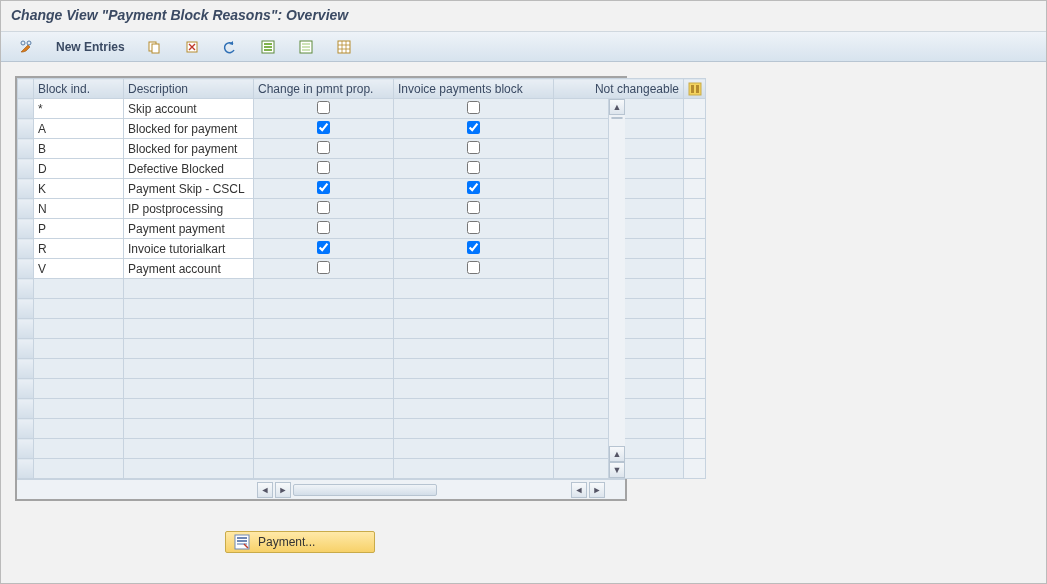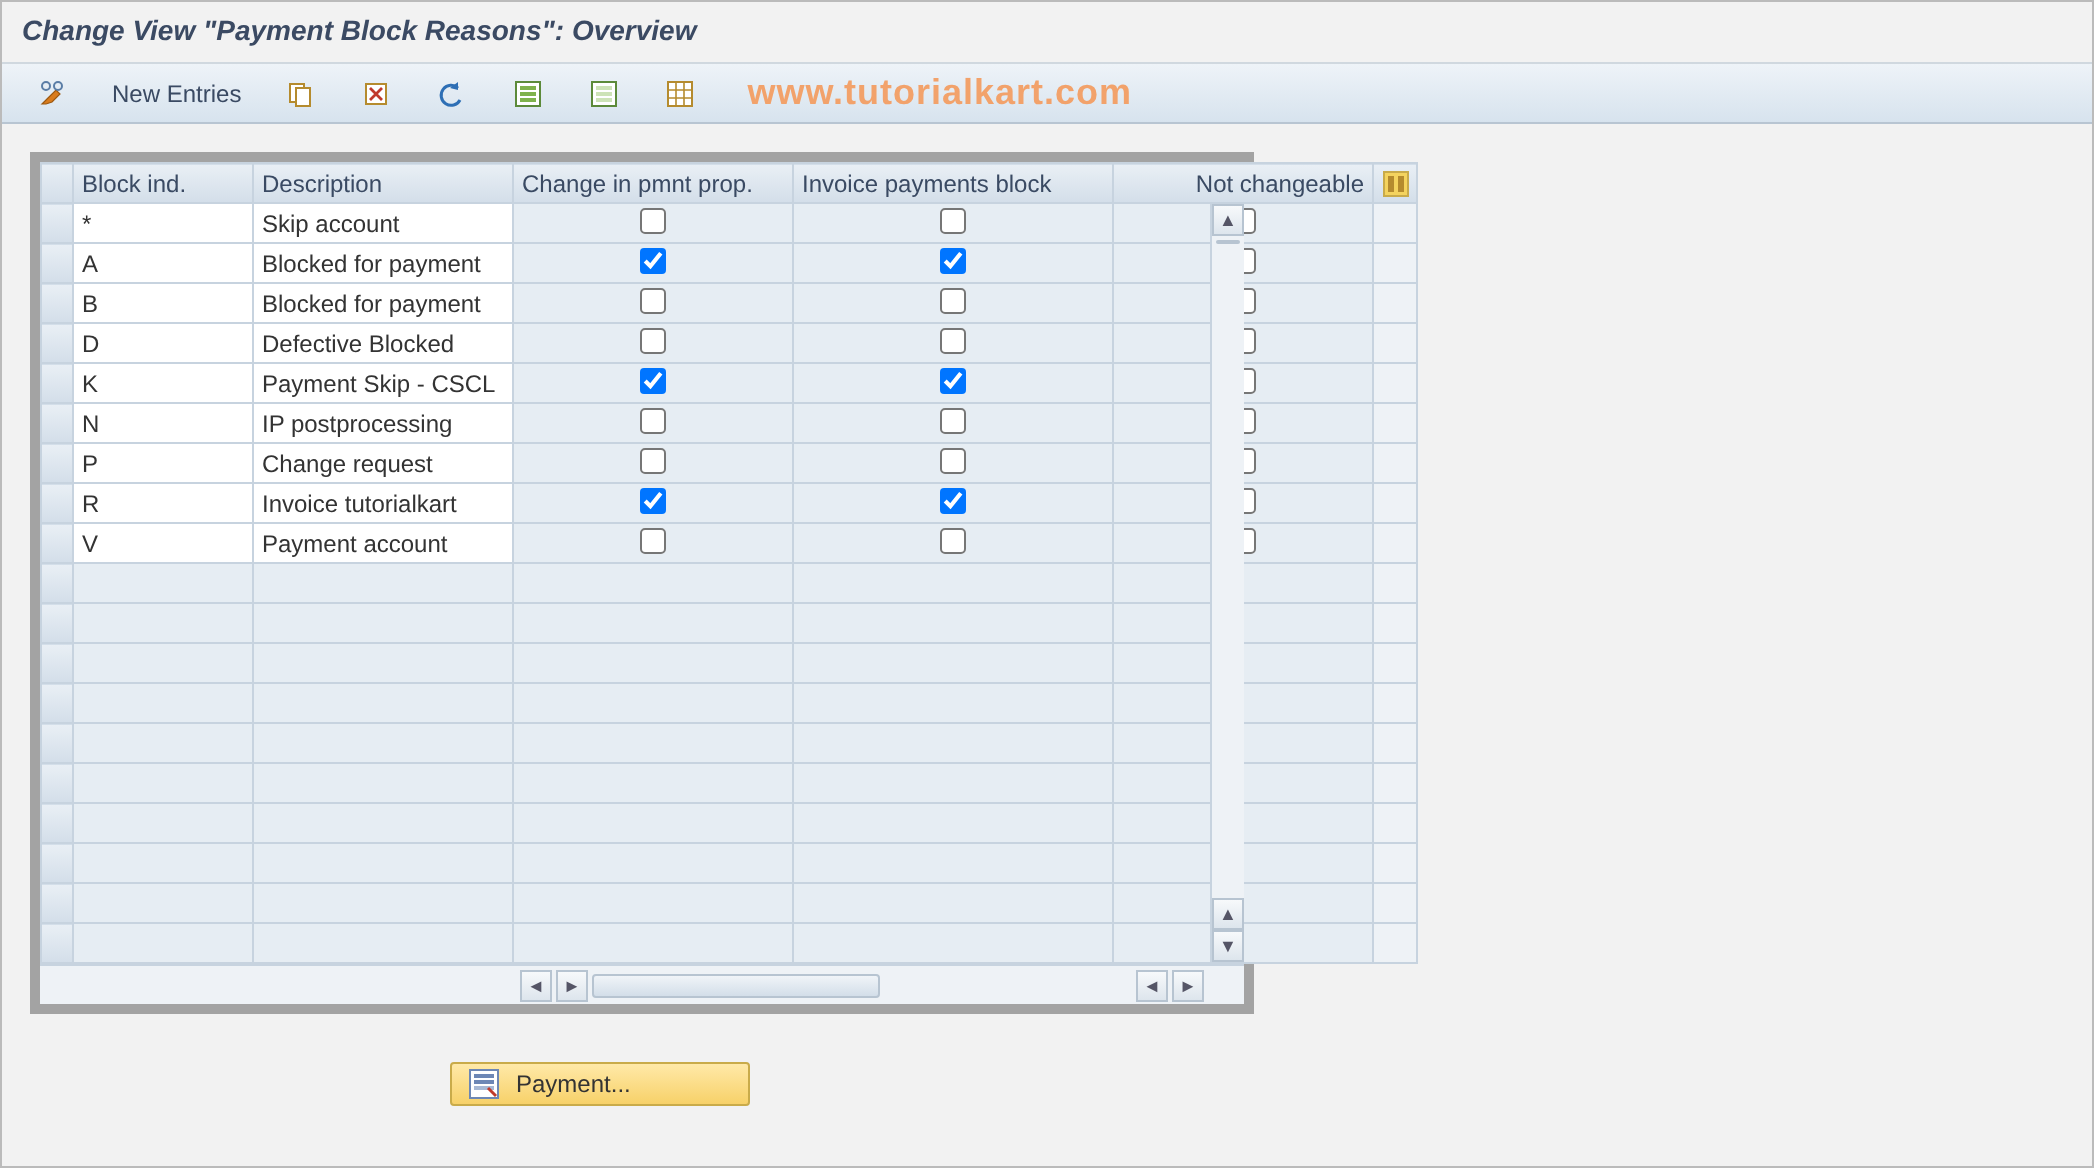--- a/index.html
+++ b/index.html
@@ -44,33 +44,33 @@
     }
     .tool-btn {
       display:inline-flex;
       align-items:center;
       gap:4px;
       padding:2px 6px;
       border:1px solid transparent;
       border-radius:2px;
       cursor:pointer;
     }
-    .new-entries-text { font-size:12px; color:#3a4a63; }
+    .new-entries-text { font-size:12px; color:#3a4a63;font-weight:bold; }
     .watermark {
       font-size:18px;
       font-weight:bold;
       color:#f2a26b;
       margin-left:12px;
       letter-spacing:.5px;
     }
     .content {
       padding:14px;
     }
     .table-wrap {
-      border:5px solid #a3a3a3;
+      border:2px solid #a3a3a3;
       width:612px;
       background:#e6edf3;
       position:relative;
     }
     .tbl {
       border-collapse:collapse;
       width:100%;
       table-layout:fixed;
     }
     .tbl th, .tbl td {
@@ -243,21 +243,20 @@
     </span>
   </span>
   <span class="tool-btn">
     <span class="tool-icon">
       <svg width="14" height="14" viewBox="0 0 14 14">
           <rect x="1" y="1" width="12" height="12" fill="#fff" stroke="#b58b2e"></rect>
           <path d="M1 5 H13 M1 9 H13 M5 1 V13 M9 1 V13" stroke="#b58b2e" stroke-width="0.8"></path>
         </svg>
     </span>
   </span>
-  <span class="watermark">www.tutorialkart.com</span>
 </div>
 
 <div class="content">
   <div class="table-wrap">
     <table class="tbl">
       <colgroup>
         <col class="col-sel">
           <col class="col-ind">
           <col class="col-desc">
           <col class="col-chg">
@@ -333,21 +332,21 @@
             <td class="ind-cell">N</td>
             <td class="desc-cell">IP postprocessing</td>
             <td class="chk-cell"><input type="checkbox" style=""></td>
             <td class="chk-cell"><input type="checkbox" style=""></td>
             <td class="chk-cell"><input type="checkbox" style=""></td>
             <td style="background: rgb(238, 242, 246);"></td>
           </tr>
           <tr>
             <td class="row-sel"></td>
             <td class="ind-cell">P</td>
-            <td class="desc-cell">Change request</td>
+            <td class="desc-cell">Payment payment</td>
             <td class="chk-cell"><input type="checkbox" style=""></td>
             <td class="chk-cell"><input type="checkbox" style=""></td>
             <td class="chk-cell"><input type="checkbox" style=""></td>
             <td style="background: rgb(238, 242, 246);"></td>
           </tr>
           <tr>
             <td class="row-sel"></td>
             <td class="ind-cell">R</td>
             <td class="desc-cell">Invoice tutorialkart</td>
             <td class="chk-cell"><input type="checkbox" checked="" style=""></td>

